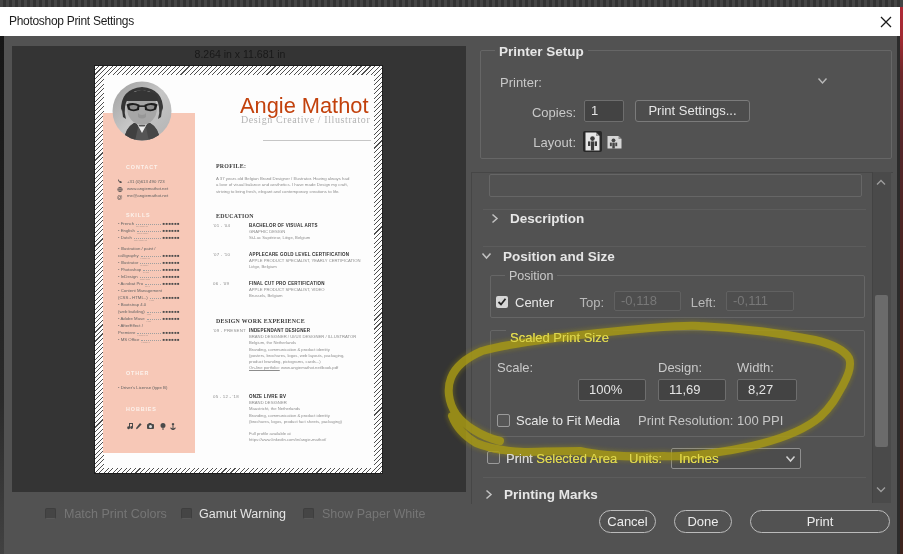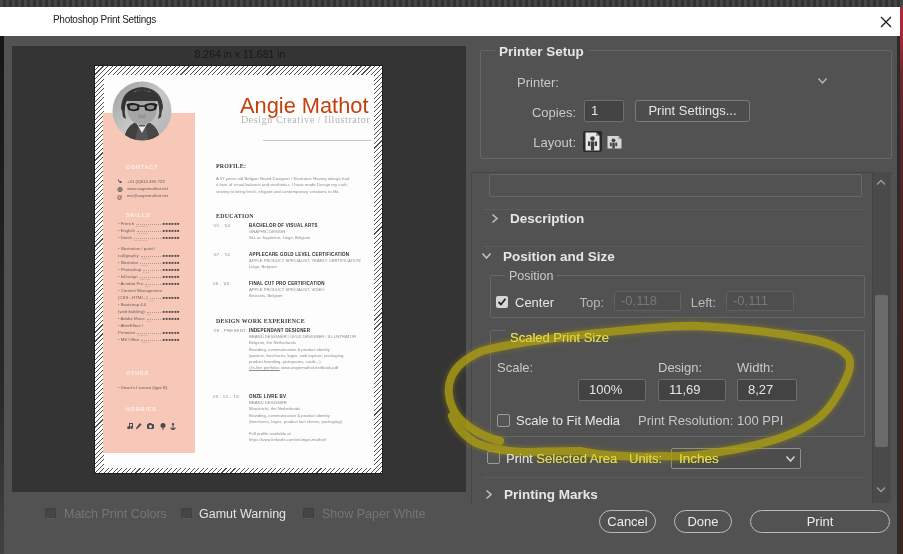--- a/index.html
+++ b/index.html
@@ -4,21 +4,21 @@
 <style>
   html,body{margin:0;padding:0;width:903px;height:554px;overflow:hidden;background:#525252;
     font-family:"Liberation Sans",sans-serif;}
   #root{position:absolute;left:0;top:0;width:903px;height:554px;}
   #root,#root *{-webkit-font-smoothing:antialiased;}
   .abs{position:absolute;}
   
   #topstrip{left:0;top:0;width:903px;height:7px;
     background:repeating-linear-gradient(90deg,#454545 0 3px,#333 3px 6px);background-color:#3a3a3a;}
   #titlebar{left:0;top:7px;width:900px;height:29px;background:#fff;}
-  #titletext{left:9px;top:14px;font-size:10px;letter-spacing:-0.3px;color:#1d1d1d;margin-left:44px;}
+  #titletext{left:9px;top:14px;font-size:12px;letter-spacing:-0.3px;color:#1d1d1d;}
   #leftstrip{left:0;top:36px;width:4px;height:518px;background:linear-gradient(#161616,#2a2a2a 70%,#424242);}
   #redstrip{left:900px;top:7px;width:3px;height:547px;
     background:linear-gradient(#b12a38 0%,#a02a32 6%,#6e282a 12%,#542629 25%,#46241f 55%,#3e241e 100%);}
   
   #canvas{left:12px;top:46px;width:454px;height:446px;background:#343434;}
   #sizelabel{left:120px;top:48px;width:240px;text-align:center;font-size:10.5px;color:#191919;}
   #page{left:94px;top:65px;width:289px;height:409px;background:#fdfdfd;border:1px solid #1e1e1e;box-sizing:border-box;}
   #hatch{left:0;top:0;width:287px;height:407px;
     background:repeating-linear-gradient(135deg,rgba(40,40,40,0) 0 2.45px,rgba(50,50,50,.85) 2.45px 3.2px);}
   #inner{left:9px;top:9px;width:270px;height:393px;background:#fdfdfd;}
@@ -195,21 +195,21 @@
           <circle cx="23.5" cy="4.5" r="1.5" fill="#ddd"></circle>
           <rect x="21.5" y="1" width="3" height="1.5"></rect>
         <path d="M36 1 a2.5 2.5 0 0 1 0 5 a2.5 2.5 0 0 1 0 -5 M35.5 6 h1 v2 h-1 Z"></path>
         <path d="M46 1 a1.2 1.2 0 1 0 0.01 0 M45.5 3.5 h1 v3 l2 -1.2 v1.5 l-2.5 1.7 l-2.5 -1.7 v-1.5 l2 1.2 Z"></path>
       </g>
     </svg>
   </div>
 
   <div class="abs groupbox" style="left:480px;top:50px;width:412px;height:109px"></div>
   <div class="abs bold white grouplabel" style="left:495px;top:44px;font-size:13.5px">Printer Setup</div>
-  <div class="abs lbl" style="left:500px;top:75px;width:76px;text-align:center">Printer:</div>
+  <div class="abs lbl" style="left:500px;top:75px;width:76px;text-align:left">Printer:</div>
   <svg class="abs" style="left:817px;top:77px" width="11" height="8" viewBox="0 0 11 8">
       <path d="M1.5 1.5 L5.5 6 L9.5 1.5" fill="none" stroke="#b9b9b9" stroke-width="1.4"></path>
     </svg>
   <div class="abs lbl" style="left:500px;top:105px;width:76px;text-align:right">Copies:</div>
   <div class="abs input" style="left:584px;top:100px;width:40px;height:22px;line-height:20px;padding-left:6px">1</div>
   <div class="abs" style="left:635px;top:100px;width:115px;height:22px;background:#4d4d4d;border:1px solid #7b7b7b;border-radius:3px;box-sizing:border-box;color:#e6e6e6;font-size:13px;text-align:center;line-height:20px">Print Settings...</div>
   <div class="abs lbl" style="left:500px;top:135px;width:76px;text-align:right">Layout:</div>
   <svg class="abs" style="left:583px;top:131px" width="44" height="22" viewBox="0 0 44 22">
     <rect x="0" y="0" width="19" height="21" rx="2" fill="#282828"></rect>
     <path d="M2.5 1.5 h10.5 l3.5 3.5 v14.5 h-14 z" fill="#e6e6e6"></path>

